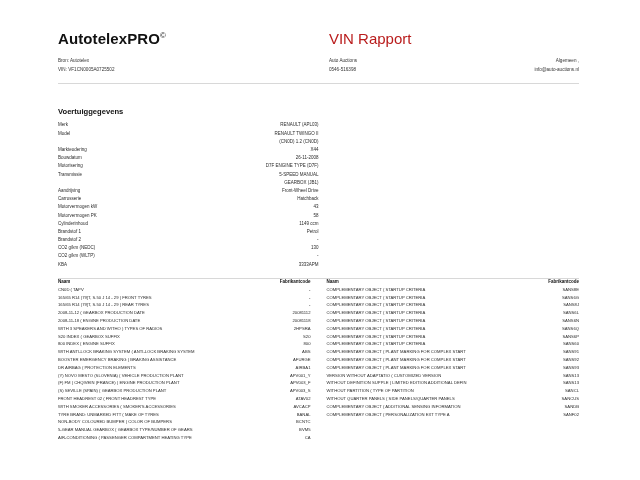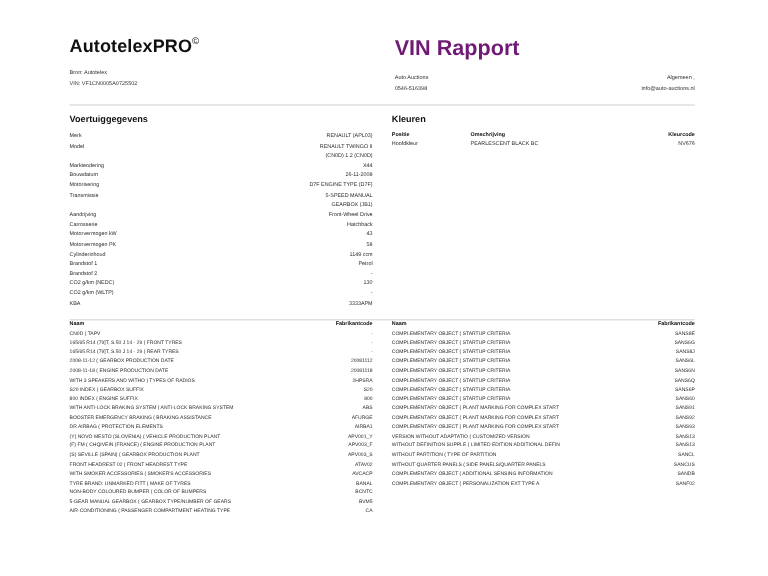--- a/index.html
+++ b/index.html
@@ -33,42 +33,42 @@
     font-weight: bold;
     letter-spacing: .1px;
     color: #111;
   }
   .brand sup {
     font-size: 8px;
     vertical-align: super;
     font-weight: normal;
   }
   .vinrap {
-    font-size: 18px;
-    font-weight: bold;
-    color: #701a75;
+    font-size: 15px;
+    font-weight: normal;
+    color: #b91c1c;
   }
   .hdr-left, .hdr-right { width: 48%; }
   .hdr-right { padding-left: 4px; }
   .meta {
     margin-top: 10px;
     font-size: 4.6px;
     line-height: 1.9;
     color: #333;
   }
   .meta div { white-space: nowrap; }
   .rule {
     border: 0;
     border-top: 1px solid #d8d8d8;
     margin: 9px 0 0 0;
   }
   .sec-title {
     font-size: 7.6px;
     font-weight: bold;
-    margin: 7px 0 5px 0;
+    margin: 23px 0 5px 0;
     color: #111;
   }
   .cols {
     display: flex;
     gap: 16px;
   }
   .col { width: 50%; }
   .kv {
     font-size: 4.5px;
     line-height: 1.82;
@@ -217,35 +217,20 @@
           <div class="kv-row">
             <span class="k">CO2 g/km (WLTP)</span>
             <span class="v">-</span>
           </div>
           <div class="kv-row">
             <span class="k">KBA</span>
             <span class="v">3333APM</span>
           </div>
         </div>
     </div>
-    <div class="col">
-      <div class="sec-title">Kleuren</div>
-      <div class="kl-head">
-        <div class="kl-c1">Positie</div>
-        <div class="kl-c2">Omschrijving</div>
-        <div class="kl-c3">Kleurcode</div>
-      </div>
-      <div id="colors-list">
-          <div class="kl-row">
-            <div class="kl-c1">Hoofdkleur</div>
-            <div class="kl-c2">PEARLESCENT BLACK BC</div>
-            <div class="kl-c3">NV676</div>
-          </div>
-        </div>
-    </div>
   </div>
 
   <hr class="rule">
 
 
   <div class="cols">
     <div class="col">
       <div class="fab-head">
         <div class="fab-n">Naam</div>
         <div class="fab-c">Fabrikantcode</div>

